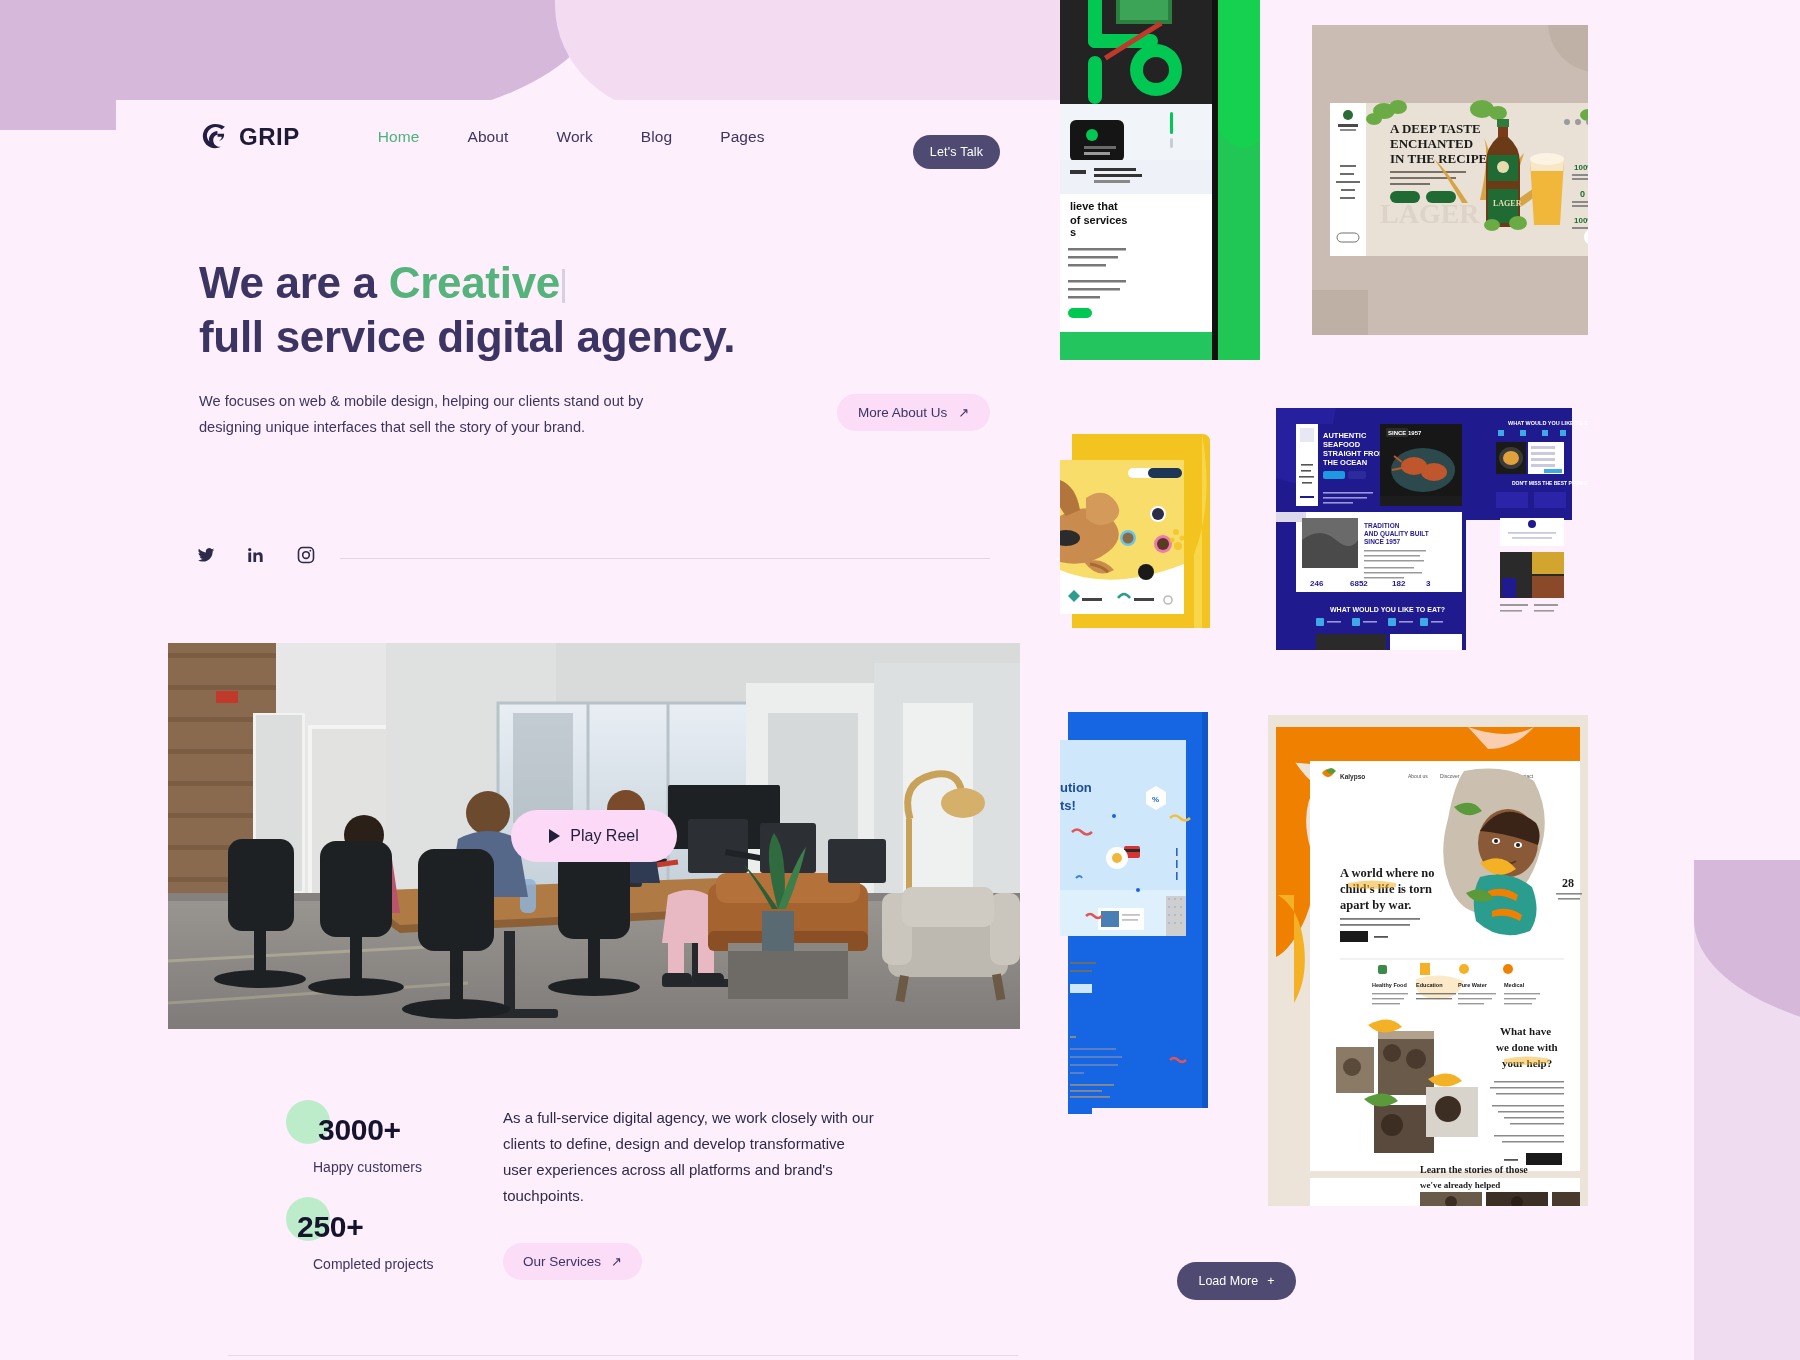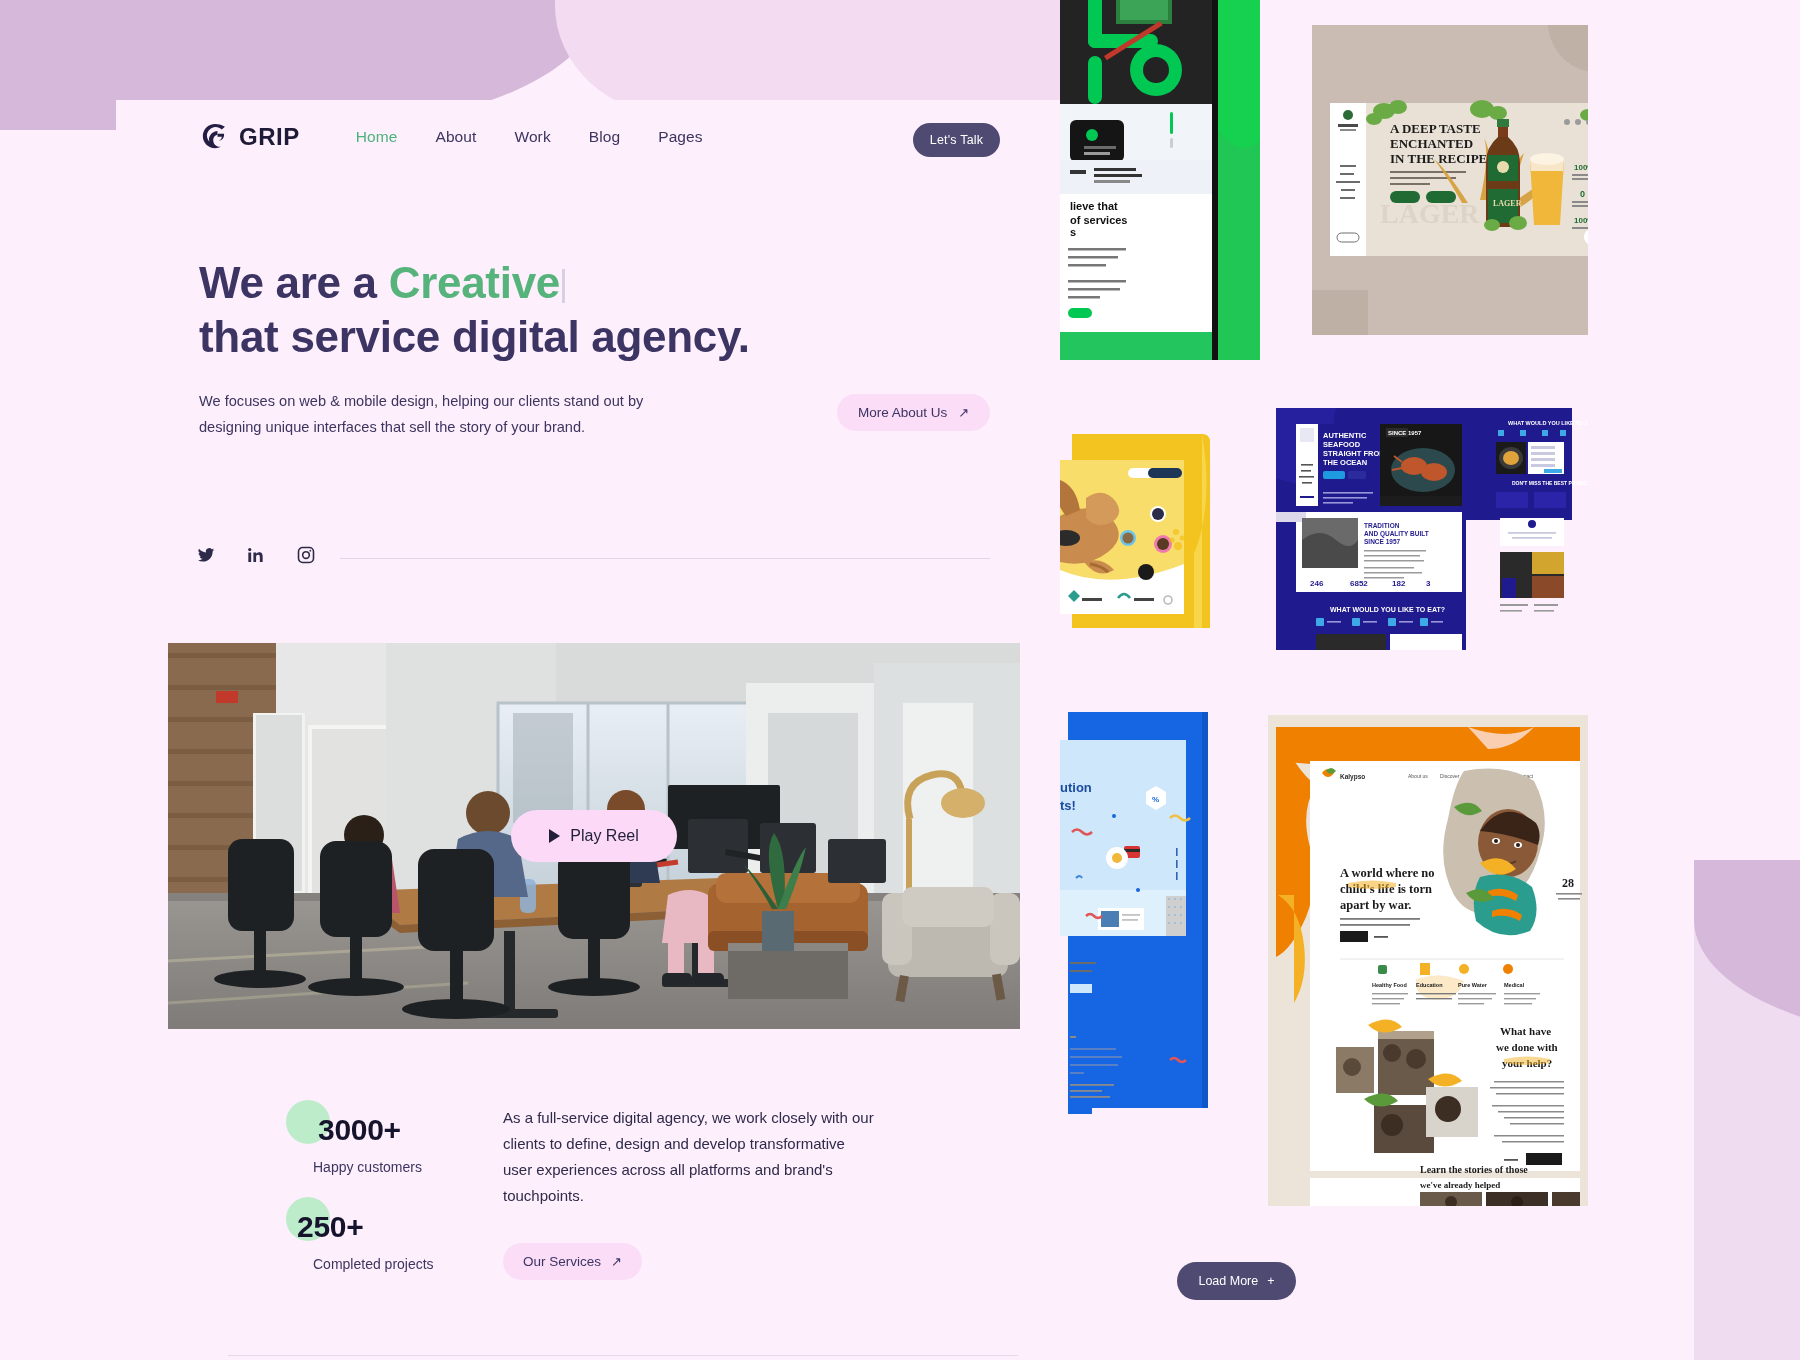--- a/index.html
+++ b/index.html
@@ -59,31 +59,31 @@
     position: absolute; left: 200px; top: 122px;
     display: flex; align-items: center; gap: 0;
   }
   .brand { display: flex; align-items: center; gap: 9px; }
   .brand-mark { width: 30px; height: 30px; display:block; }
   .brand-name {
     font-size: 24px; font-weight: 700; letter-spacing: .5px;
     color: #1d1b36;
   }
   .nav-links {
-    display: flex; align-items: center; gap: 38px;
-    margin-left: 56px;
+    display: flex; align-items: center; gap: 48px;
+    margin-left: 78px;
   }
   .nav-link {
     font-size: 15.5px; color: #3b3560; text-decoration: none;
     letter-spacing: .1px;
   }
   .nav-link.active { color: #4cb37a; }
 
   .lets-talk {
-    position: absolute; left: 913px; top: 123px;
+    position: absolute; left: 913px; top: 135px;
     width: 87px; height: 34px;
     background: #4e4a72; color: #fff;
     border: none; border-radius: 20px;
     font-family: "Liberation Sans", sans-serif;
     font-size: 12.5px; letter-spacing: .2px;
     cursor: pointer;
   }
 
   
   .hero-h1 {
@@ -227,21 +227,21 @@
       <a class="nav-link" href="#">About</a>
       <a class="nav-link" href="#">Work</a>
       <a class="nav-link" href="#">Blog</a>
       <a class="nav-link" href="#">Pages</a>
     </div>
   </nav>
   <button class="lets-talk">Let's Talk</button>
 
   <h1 class="hero-h1">
     <span>We are a </span><span class="accent">Creative</span><span class="caret"></span><br>
-    <span>that service digital agency.</span>
+    <span>full service digital agency.</span>
   </h1>
   <p class="hero-sub">We focuses on web &amp; mobile design, helping our clients stand out by designing unique interfaces that sell the story of your brand.</p>
 
   <button class="more-about">
     <span>More About Us</span>
     <span class="arrow-ne">↗</span>
   </button>
 
   <div class="socials">
     <svg class="soc-icon" viewBox="0 0 24 24" fill="currentColor">

